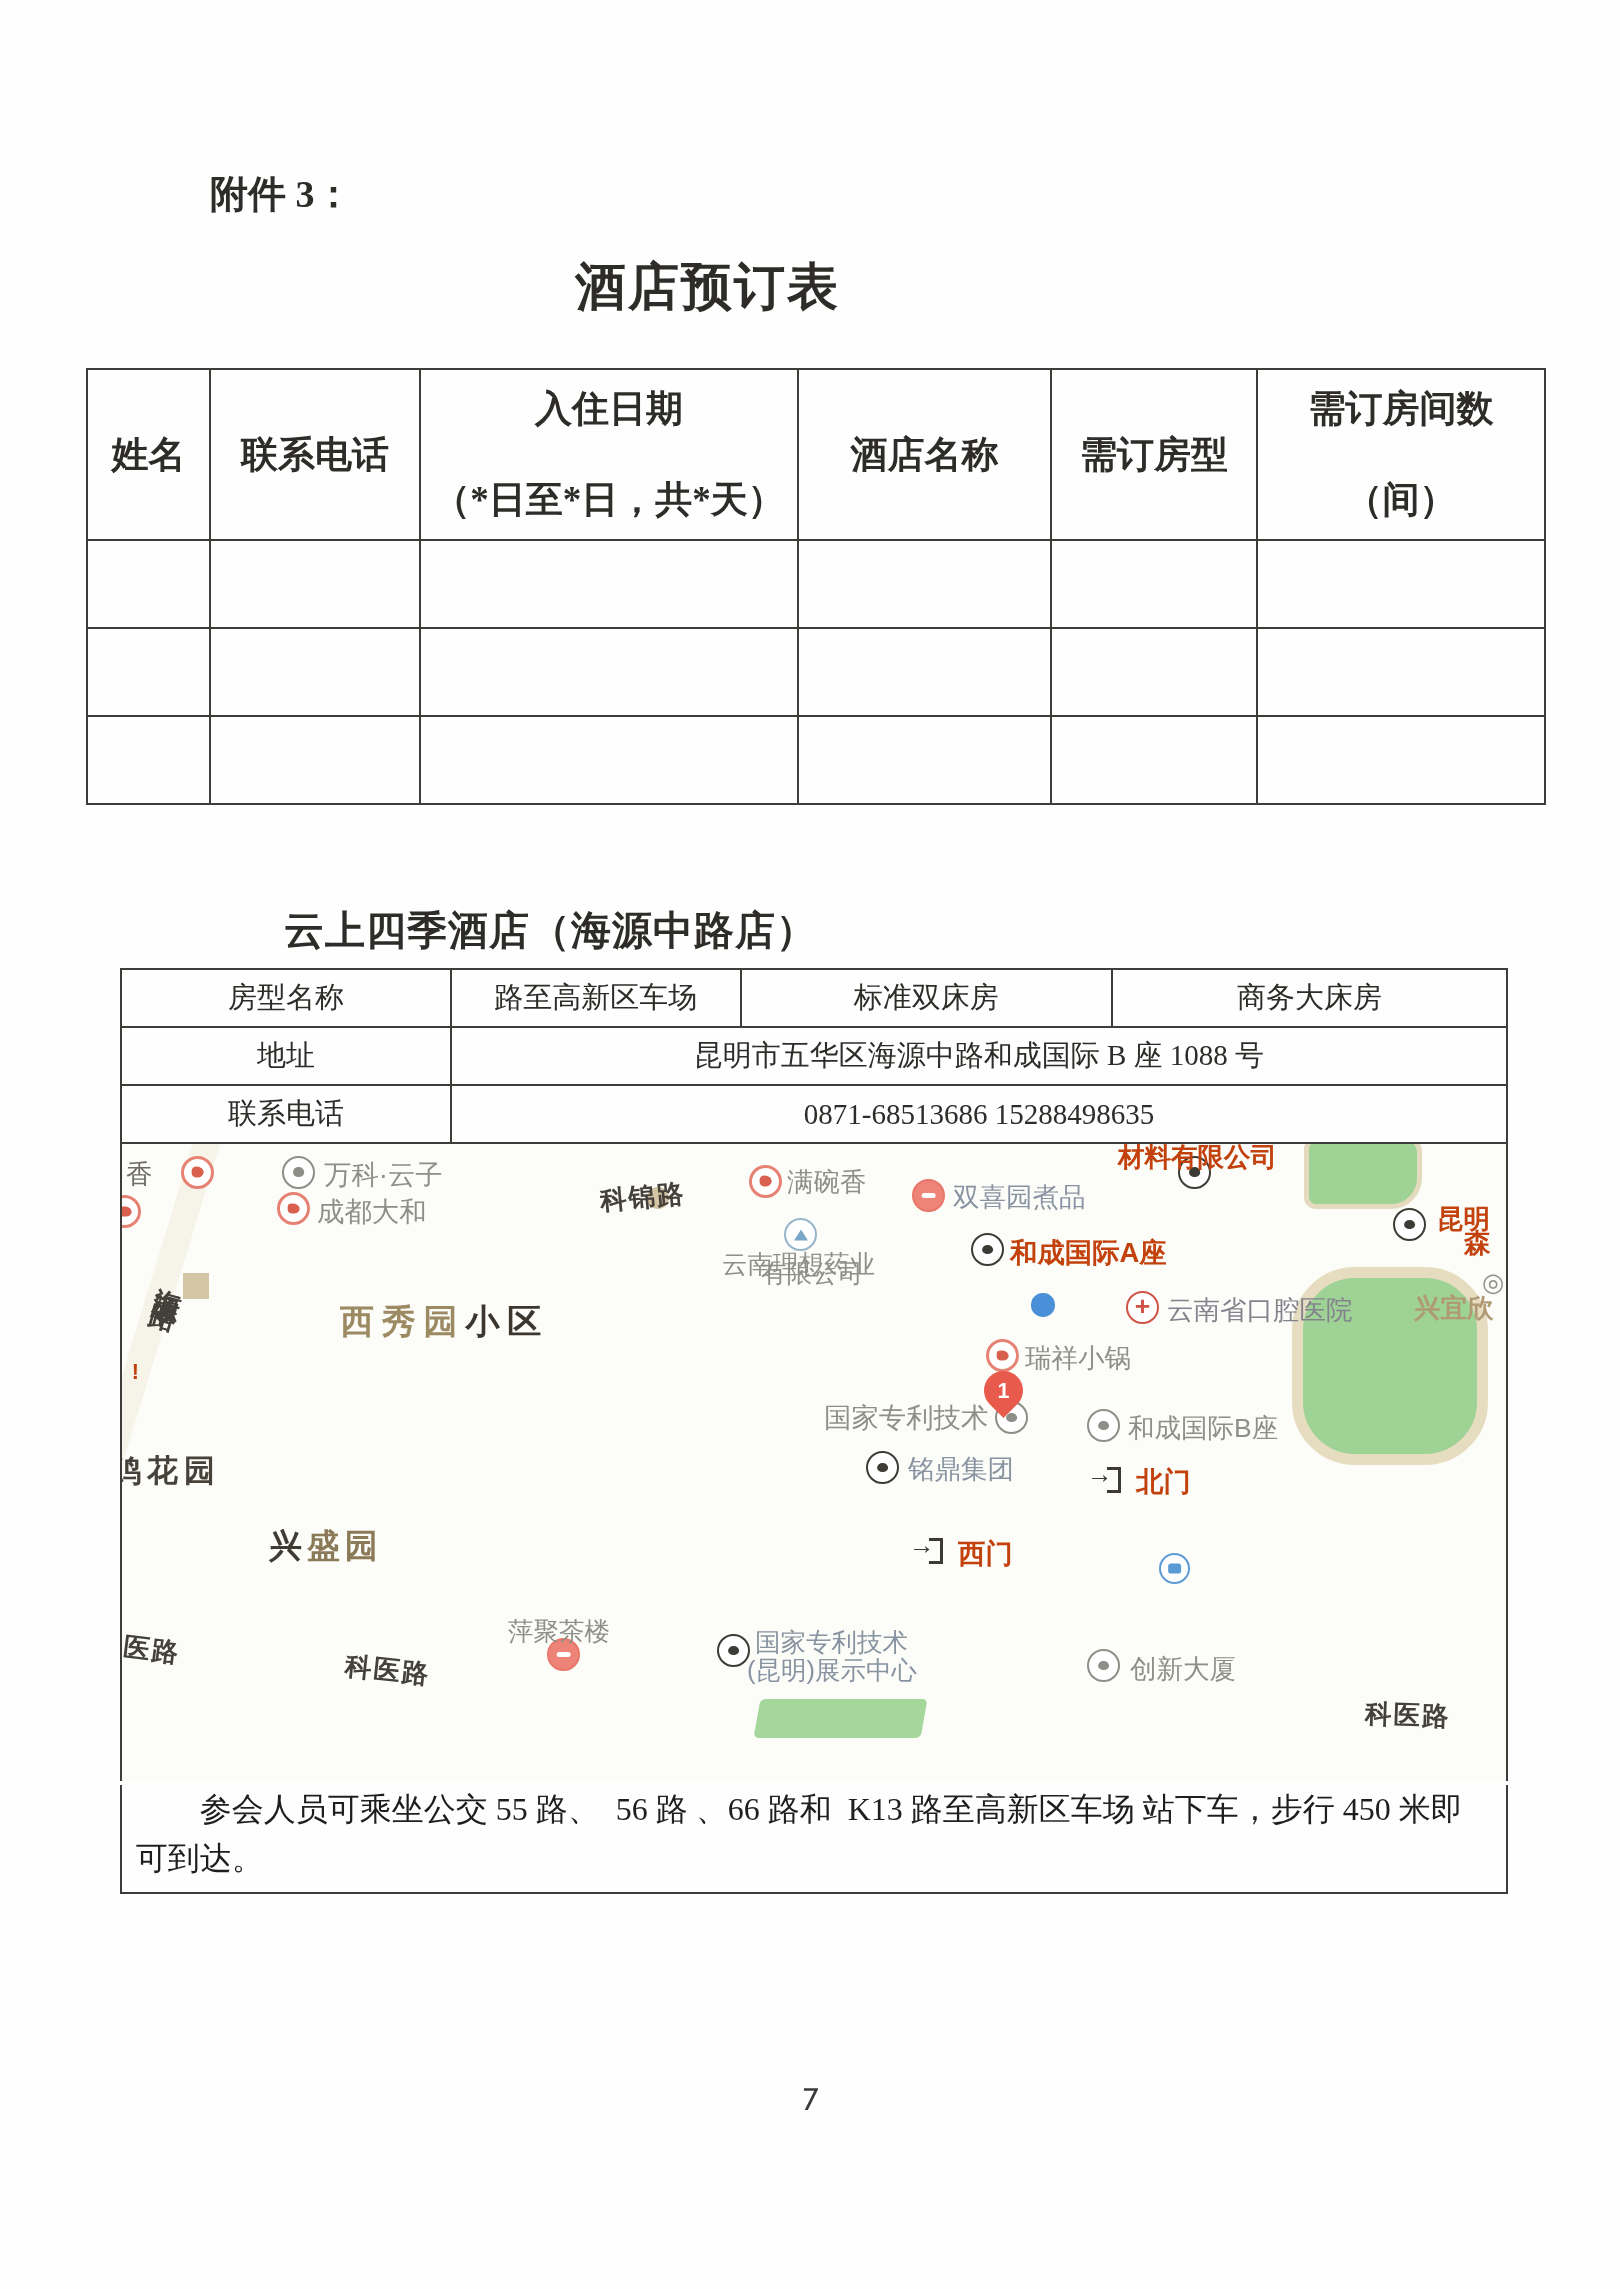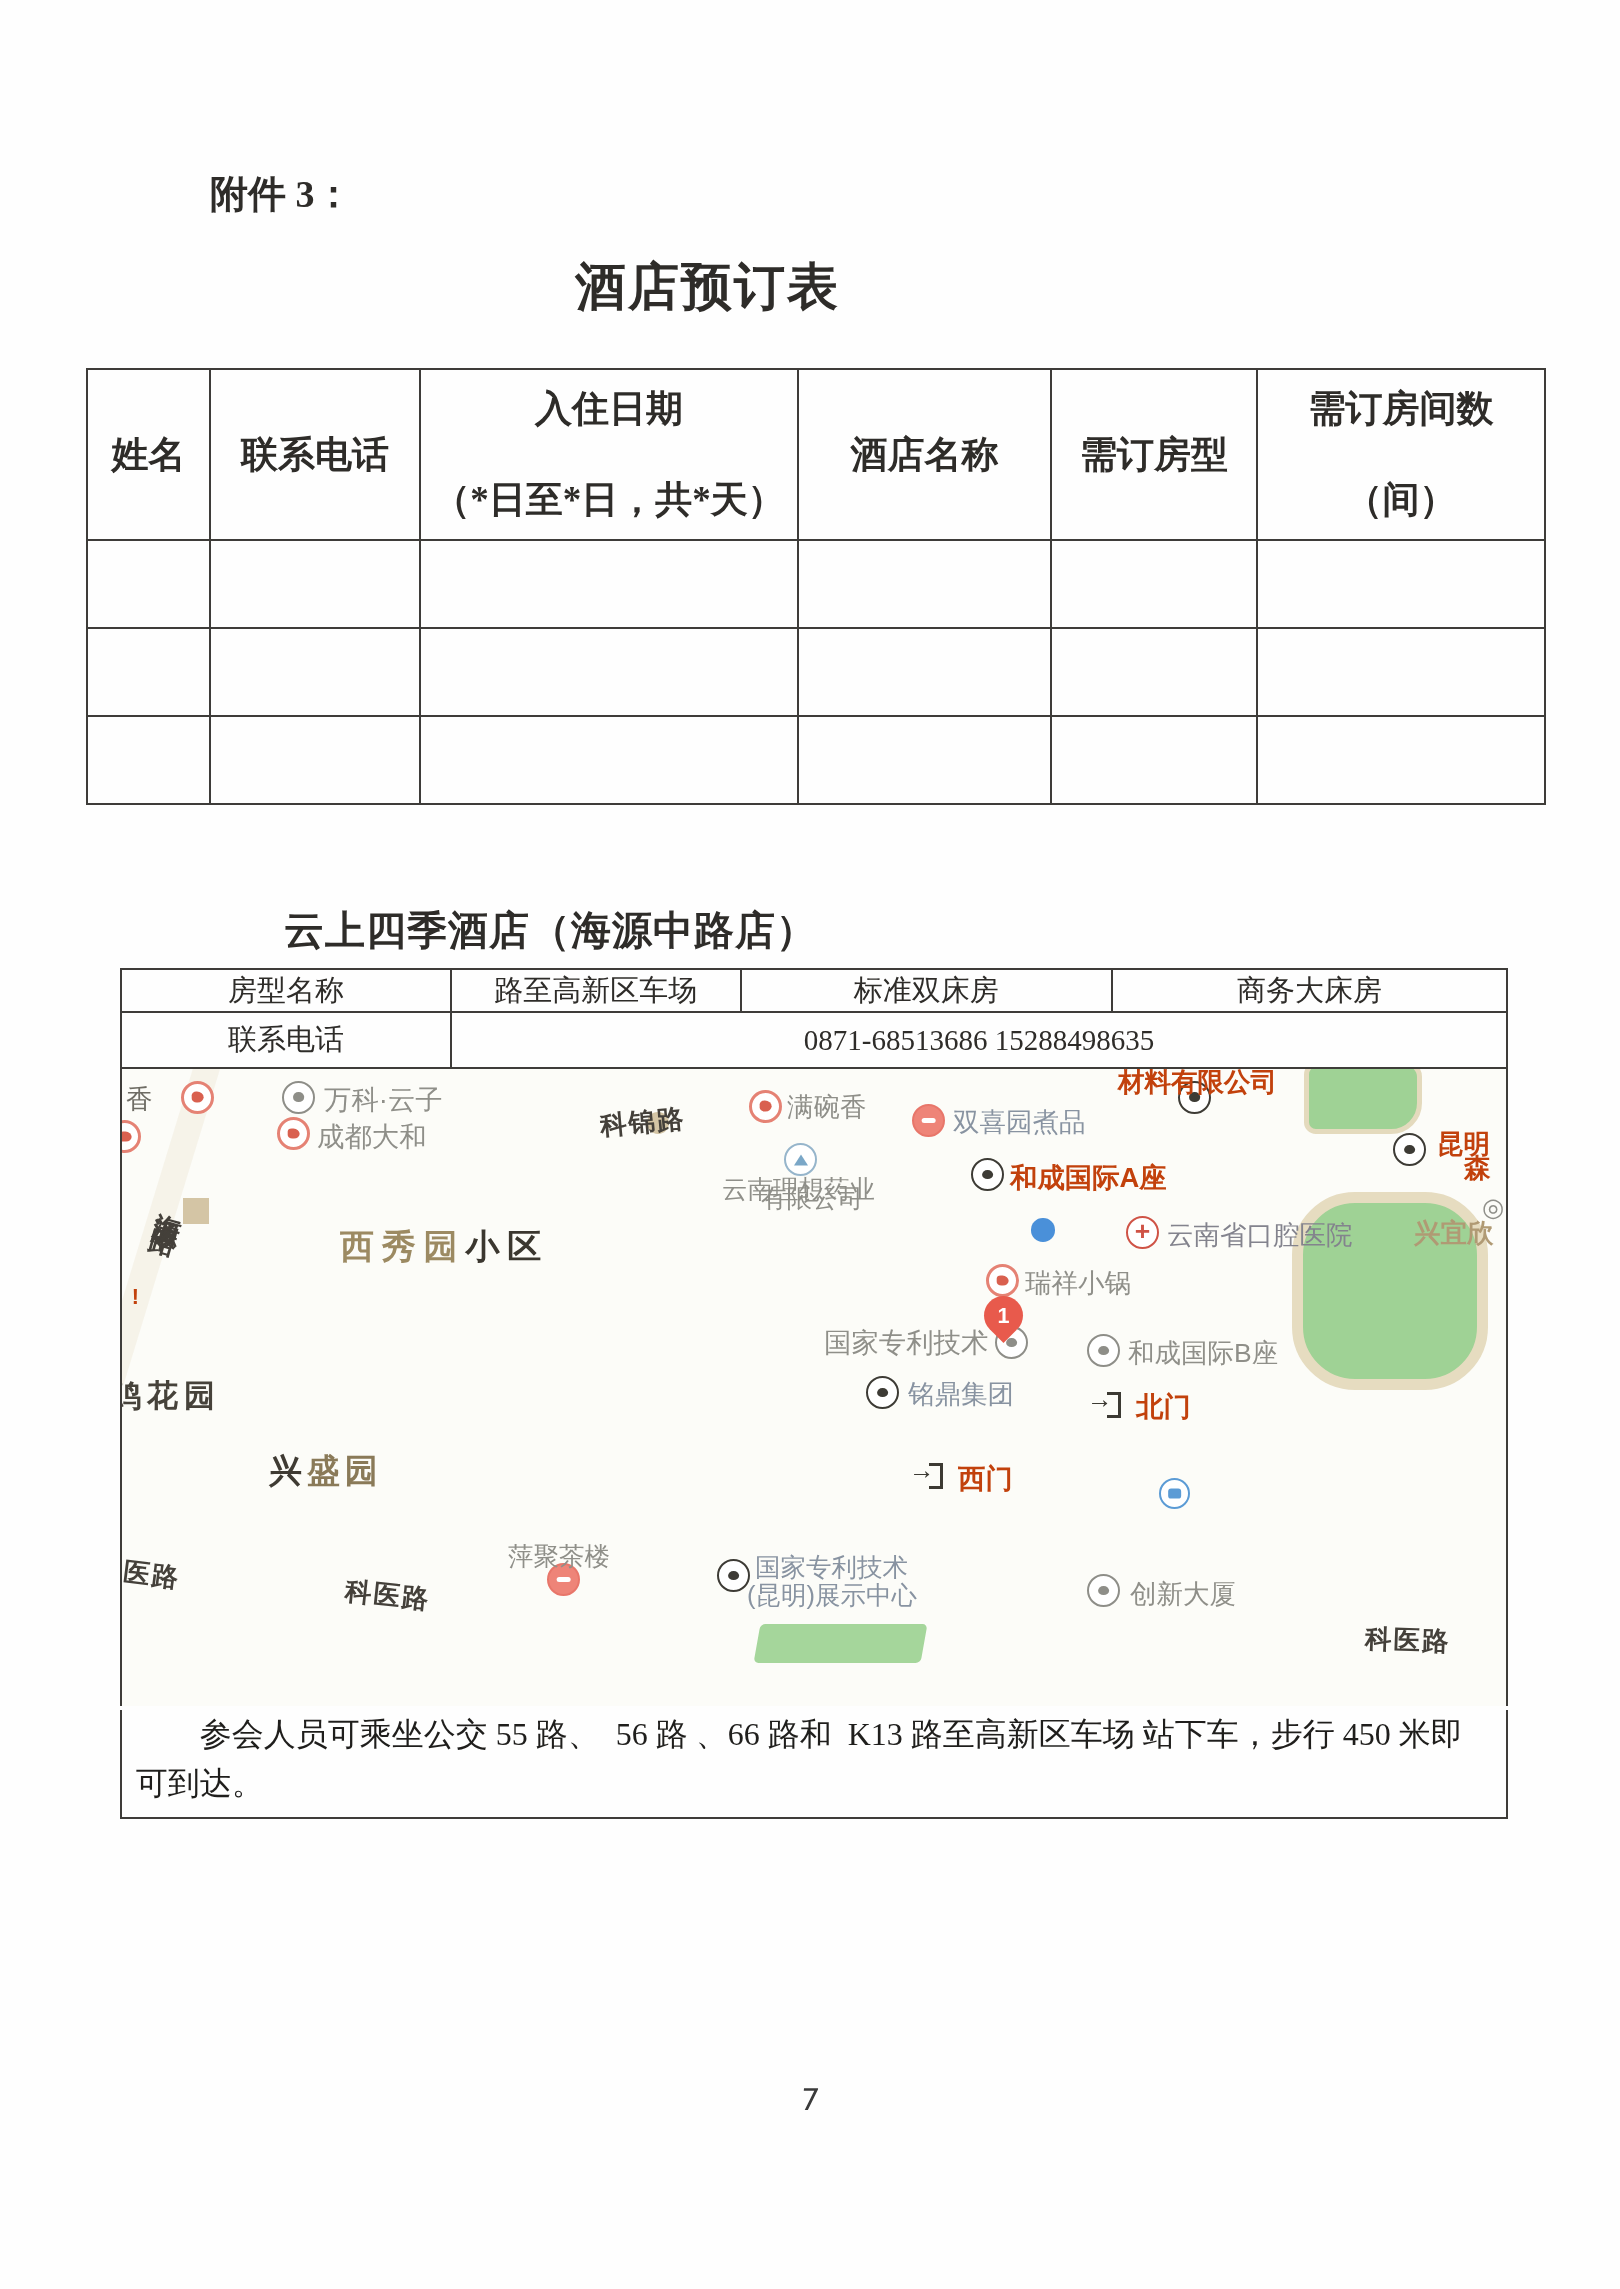--- a/index.html
+++ b/index.html
@@ -16,21 +16,21 @@
   .booking th,.booking td{border:2px solid #3e3c39;padding:0;}
   .booking th{height:169px;font-size:37px;font-weight:bold;text-align:center;vertical-align:middle;}
   .booking .l2{margin-top:41px;}
   .booking td{height:86px;}
 
   
   .hotel-heading{position:absolute;left:284px;top:903px;font-size:40px;font-weight:bold;
                  font-family:"Liberation Sans","DejaVu Sans",sans-serif;letter-spacing:1px;}
   .hotel-box{position:absolute;left:120px;top:968px;width:1388px;}
   .info{width:100%;table-layout:fixed;font-size:29px;text-align:center;}
-  .info td{border:2px solid #3e3c39;padding:0;vertical-align:middle;}
+  .info td{border:2px solid #3e3c39;padding:8px;vertical-align:middle;}
   .r1{height:43px;} .r2{height:54px;} .r3{height:53px;} .r4{height:56px;}
 
   .map-wrap{border-left:2px solid #3e3c39;border-right:2px solid #3e3c39;}
   .map{position:relative;height:637px;background:#fcfcf8;overflow:hidden;
        font-family:"Liberation Sans","DejaVu Sans",sans-serif;}
   .note-wrap{border:2px solid #3e3c39;border-top:none;min-height:90px;}
   .note{margin:3.9px 13.7px 9.8px 13.7px;font-size:32px;line-height:1.52;text-indent:2em;
         white-space:pre-wrap;color:#1f1e1c;}
 
   .page-number{position:absolute;left:0;top:2082px;width:100%;text-align:center;
@@ -146,20 +146,24 @@
           <col style="width:26.8%">
           <col style="width:28.5%">
       </colgroup>
       <tbody>
           <tr class="r1">
         <td>房型名称</td>
         <td>路至高新区车场</td>
         <td>标准双床房</td>
         <td>商务大床房</td>
       </tr>
+      <tr class="r3">
+        <td>地址</td>
+        <td colspan="3">昆明市五华区海源中路和成国际 B 座 1088 号</td>
+      </tr>
       <tr class="r4">
         <td>联系电话</td>
         <td colspan="3">0871-68513686  15288498635</td>
       </tr>
     </tbody>
       </table>
 
     <div class="map-wrap">
       <div class="map">
 

